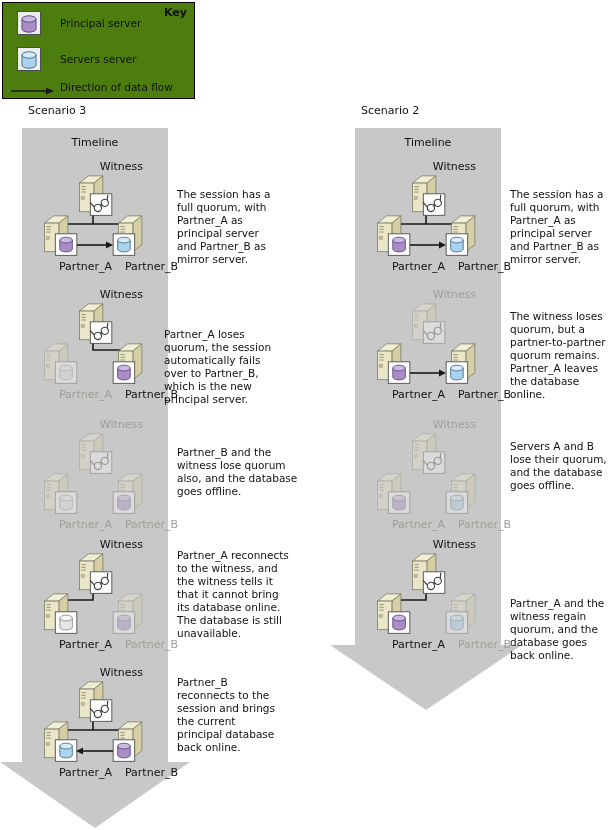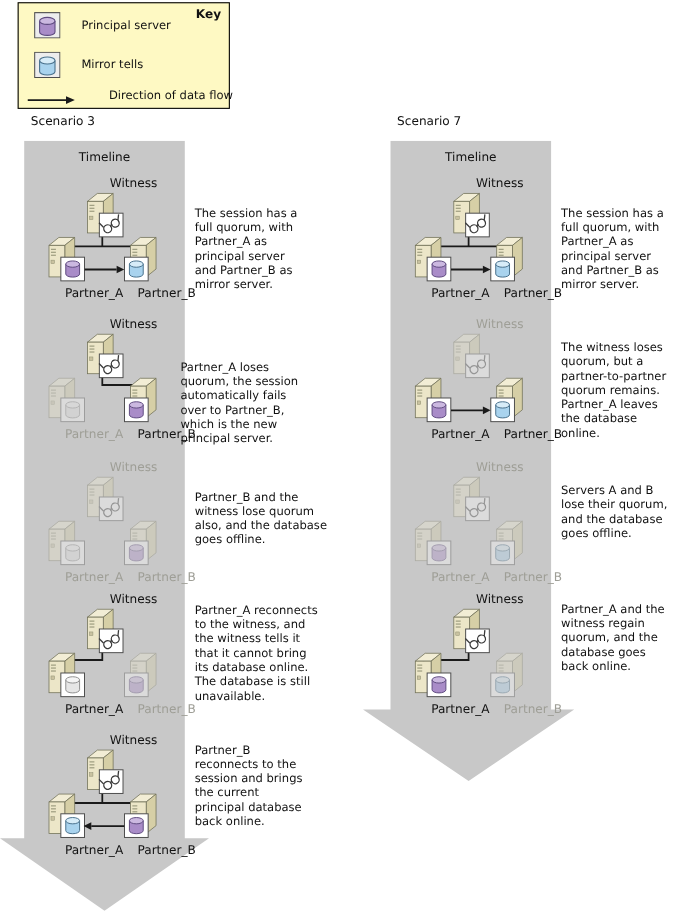--- a/index.html
+++ b/index.html
@@ -2,21 +2,21 @@
 <html><head>
 <meta charset="utf-8">
 <style>
   html,body{margin:0;padding:0;background:#ffffff;}
   .canvas{
     position:relative;width:616px;height:830px;background:#ffffff;
     font-family:"DejaVu Sans","Liberation Sans",sans-serif;color:#111;
     overflow:hidden;
   }
   
-  .key-box{position:absolute;left:16px;top:2px;width:191px;height:95px;border:1px solid #000;background:#fef9c3;}
+  .key-box{position:absolute;left:2px;top:2px;width:191px;height:95px;border:1px solid #000;background:#4d7c0f;}
   .key-title{position:absolute;right:7px;top:3px;font-size:11px;font-weight:bold;}
   .key-icon{position:absolute;left:14px;width:24px;height:24px;}
   .key-label{position:absolute;left:57px;font-size:10.5px;white-space:nowrap;}
   
   .scen-label{position:absolute;font-size:11px;white-space:nowrap;}
   .timeline-arrow{position:absolute;}
   .timeline-lbl{position:absolute;font-size:11px;text-align:center;}
   .stage{position:absolute;width:150px;height:128px;}
   .links-svg{position:absolute;left:0;top:0;}
   .flow-svg{position:absolute;left:0;top:0;z-index:3;}
@@ -37,26 +37,26 @@
           <rect x="0.5" y="0.5" width="23" height="23" fill="#ededed" stroke="#4d4d4d"></rect>
           <path d="M 5 8 v 10 a 7 3.2 0 0 0 14 0 v -10" fill="#a98cc8" stroke="#5f4b80" stroke-width="1"></path>
           <ellipse cx="12" cy="8" rx="7" ry="3.2" fill="#cbb8e0" stroke="#5f4b80" stroke-width="1"></ellipse>
         </svg></div>
     <div class="key-label" style="top:14px;">Principal server</div>
     <div class="key-icon" style="top:44px;"><svg width="24" height="24" viewBox="0 0 24 24">
           <rect x="0.5" y="0.5" width="23" height="23" fill="#ededed" stroke="#4d4d4d"></rect>
           <path d="M 5 8 v 10 a 7 3.2 0 0 0 14 0 v -10" fill="#a9d3ee" stroke="#49718c" stroke-width="1"></path>
           <ellipse cx="12" cy="8" rx="7" ry="3.2" fill="#d7ecf8" stroke="#49718c" stroke-width="1"></ellipse>
         </svg></div>
-    <div class="key-label" style="top:50px;">Mirror tells</div>
+    <div class="key-label" style="top:50px;">Servers server</div>
     <div class="key-icon" style="top:79px;left:8px;width:44px;height:12px;"><svg width="44" height="12" viewBox="0 0 44 12">
           <line x1="0" y1="6" x2="35" y2="6" stroke="#1a1a1a" stroke-width="1.6"></line>
           <polygon points="35,2.5 35,9.5 43,6" fill="#1a1a1a"></polygon>
         </svg></div>
-    <div class="key-label" style="top:78px;margin-left:25px;">Direction of data flow</div>
+    <div class="key-label" style="top:78px;">Direction of data flow</div>
   </div>
 
   <div id="scenarios-root">
       <div class="scen-label" style="left:28px;top:104px;">Scenario 3</div>
       <div class="timeline-arrow" style="left:0px;top:128px;width:190px;height:702px;"><svg width="190" height="702" viewBox="0 0 190 702">
           <polygon points="22,0 168,0 168,634 190,634 95,700 0,634 22,634" fill="#c8c8c8"></polygon>
         </svg></div>
       <div class="timeline-lbl" style="left:22px;top:136px;width:146px;">Timeline</div>
       <div class="stage" style="left:20px;top:160px;">
         <div class="links-svg"><svg width="150" height="128" viewBox="0 0 150 128">
@@ -330,21 +330,21 @@
         <div class="lbl" style="left:23px;top:0;width:100px;">Witness</div>
         <div class="lbl" style="left:0;top:100px;width:92px;">Partner_A</div>
         <div class="lbl" style="left:66px;top:100px;width:92px;">Partner_B</div>
       </div>
       <div class="desc" style="left:177px;top:676px;">Partner_B
 reconnects to the
 session and brings
 the current
 principal database
 back online.</div>
-      <div class="scen-label" style="left:361px;top:104px;">Scenario 7</div>
+      <div class="scen-label" style="left:361px;top:104px;">Scenario 2</div>
       <div class="timeline-arrow" style="left:330px;top:128px;width:192px;height:584px;"><svg width="192" height="584" viewBox="0 0 192 584">
           <polygon points="25,0 171,0 171,517 192,517 96,582 0,517 25,517" fill="#c8c8c8"></polygon>
         </svg></div>
       <div class="timeline-lbl" style="left:355px;top:136px;width:146px;">Timeline</div>
       <div class="stage" style="left:353px;top:160px;">
         <div class="links-svg"><svg width="150" height="128" viewBox="0 0 150 128">
             <path d="M73 50 V64 M32 64 H112 M32 64 V74 M112 64 V74" fill="none" stroke="#1a1a1a" stroke-width="1.6"></path>
           </svg></div>
         <div class="server" style="left:47px;top:14px;"><svg width="52" height="45" viewBox="0 0 58 50">
             <polygon points="14,10 24,2 40,2 30,10" fill="#f2edd5" stroke="#73735a" stroke-width="0.8"></polygon>
@@ -550,20 +550,20 @@
             <line x1="16" y1="20" x2="21" y2="20" stroke="#8c8c70"></line>
             <rect x="16" y="25" width="3.5" height="3.5" fill="#c9c2a0" stroke="#8c8c70" stroke-width="0.5"></rect>
             <rect x="8" y="22" width="24" height="24" fill="#ffffff" stroke="#4d4d4d"></rect>
             <path d="M 13 29 v 10 a 7 3.2 0 0 0 14 0 v -10" fill="#a9d3ee" stroke="#49718c" stroke-width="1"></path>
             <ellipse cx="20" cy="29" rx="7" ry="3.2" fill="#d7ecf8" stroke="#49718c" stroke-width="1"></ellipse>
           </svg></div>
         <div class="lbl" style="left:23px;top:0;width:100px;">Witness</div>
         <div class="lbl" style="left:0;top:100px;width:92px;">Partner_A</div>
         <div class="lbl faded" style="left:66px;top:100px;width:92px;">Partner_B</div>
       </div>
-      <div class="desc" style="left:510px;top:548px;">Partner_A and the
+      <div class="desc" style="left:510px;top:597px;">Partner_A and the
 witness regain
 quorum, and the
 database goes
 back online.</div>
     </div>
 
 </div>
 
 </body></html>

